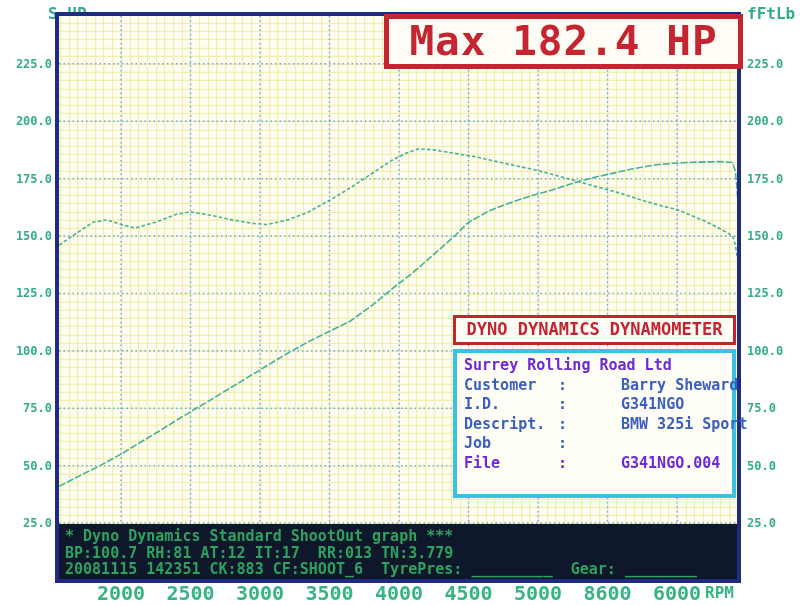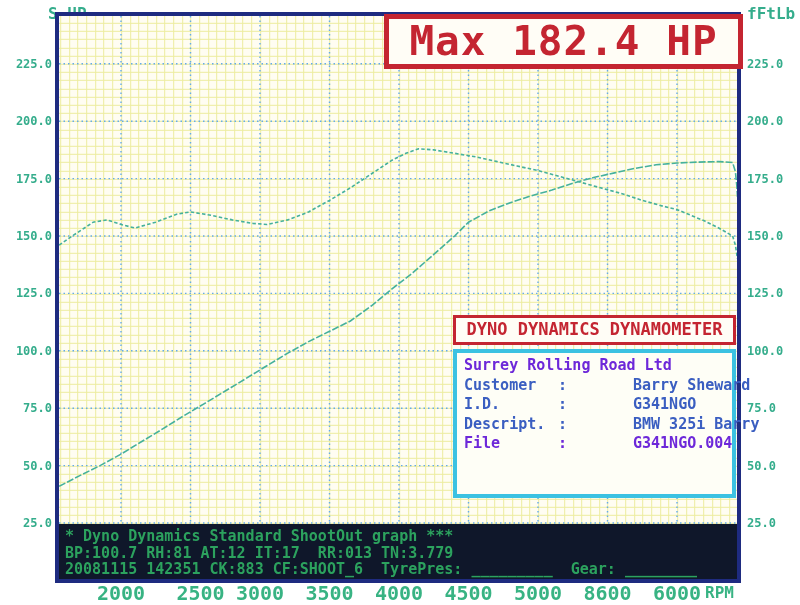--- a/index.html
+++ b/index.html
@@ -32,21 +32,21 @@
   
   #banner{position:absolute;left:453px;top:315px;width:283px;height:30px;box-sizing:border-box;
           border:3px solid #c42531;background:#fffdf6;color:#c42531;font-size:17px;line-height:23px;
           text-align:center;white-space:nowrap;}
   
   #infobox{position:absolute;left:453px;top:349px;width:283px;height:149px;box-sizing:border-box;
            border:4px solid #3bc2e2;background:#fefef6;padding:3px 0 0 7px;}
   .info-line{height:19.6px;line-height:19.6px;font-size:15px;white-space:pre;}
   .info-label{display:inline-block;width:94px;}
   .info-sep{display:inline-block;width:9px;}
-  .info-value{margin-left:21px;padding-left:45px;}
+  .info-value{margin-left:9px;padding-left:45px;}
   .c-red{color:#6d28d9;}
   .c-blue{color:#3a5ec1;}
   
   #footer{position:absolute;left:6px;top:512px;color:#2ca25e;font-size:15px;}
   .fline{height:16.5px;line-height:16.5px;white-space:pre;}
 </style>
 </head>
 <body>
 
 <div id="screen">
@@ -110,28 +110,29 @@
 
   <div id="max-box">Max 182.4 HP</div>
 
   <div id="banner">DYNO DYNAMICS DYNAMOMETER</div>
 
   <div id="infobox">
     <div class="info-line c-red">Surrey Rolling Road Ltd</div>
     <div id="info-rows">
         <div class="info-line c-blue"><span class="info-label">Customer</span><span class="info-sep">:</span><span class="info-value">Barry Sheward</span></div>
         <div class="info-line c-blue"><span class="info-label">I.D.</span><span class="info-sep">:</span><span class="info-value">G341NGO</span></div>
-        <div class="info-line c-blue"><span class="info-label">Descript.</span><span class="info-sep">:</span><span class="info-value">BMW 325i Barry</span></div>
+        <div class="info-line c-blue"><span class="info-label">Descript.</span><span class="info-sep">:</span><span class="info-value">BMW 325i Sport</span></div>
+        <div class="info-line c-blue"><span class="info-label">Job</span><span class="info-sep">:</span><span class="info-value"></span></div>
         <div class="info-line c-red"><span class="info-label">File</span><span class="info-sep">:</span><span class="info-value">G341NGO.004</span></div>
       </div>
   </div>
 
   <div id="x-axis">
       <span class="xlab" style="left: 121px;">2000</span>
-      <span class="xlab" style="left: 190.5px; margin-left: 10px;">2500</span>
+      <span class="xlab" style="left: 190.5px;">2500</span>
       <span class="xlab" style="left: 260px;">3000</span>
       <span class="xlab" style="left: 329.5px;">3500</span>
       <span class="xlab" style="left: 399px;">4000</span>
       <span class="xlab" style="left: 468.5px;">4500</span>
       <span class="xlab" style="left: 538px;">5000</span>
       <span class="xlab" style="left: 607.5px;">8600</span>
       <span class="xlab" style="left: 677px;">6000</span>
     </div>
   <span id="x-unit">RPM</span>
 

